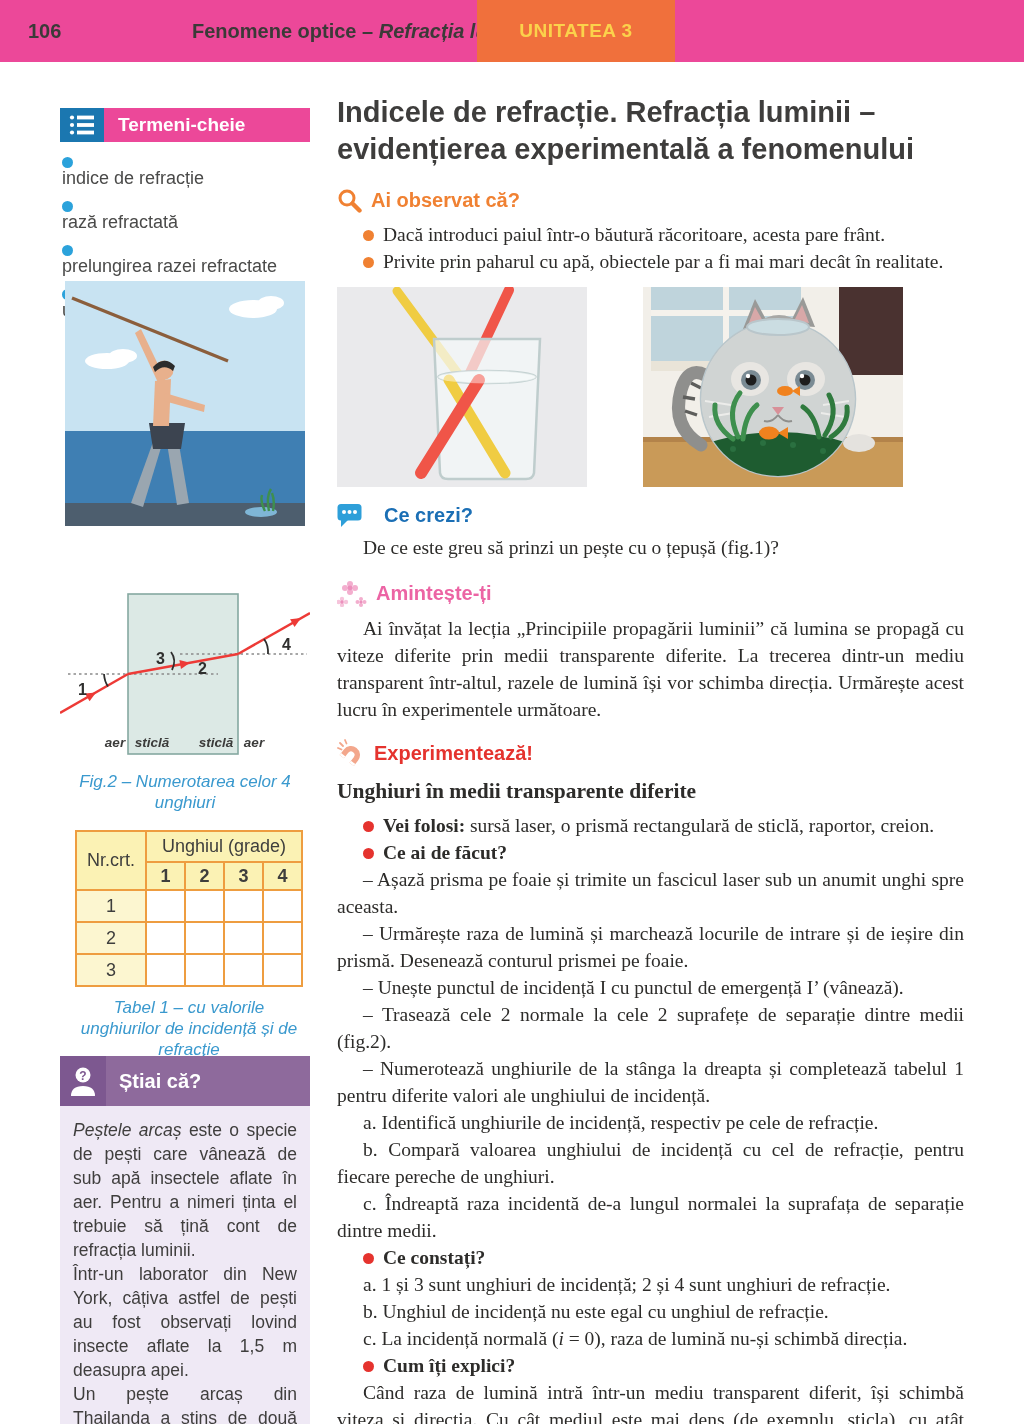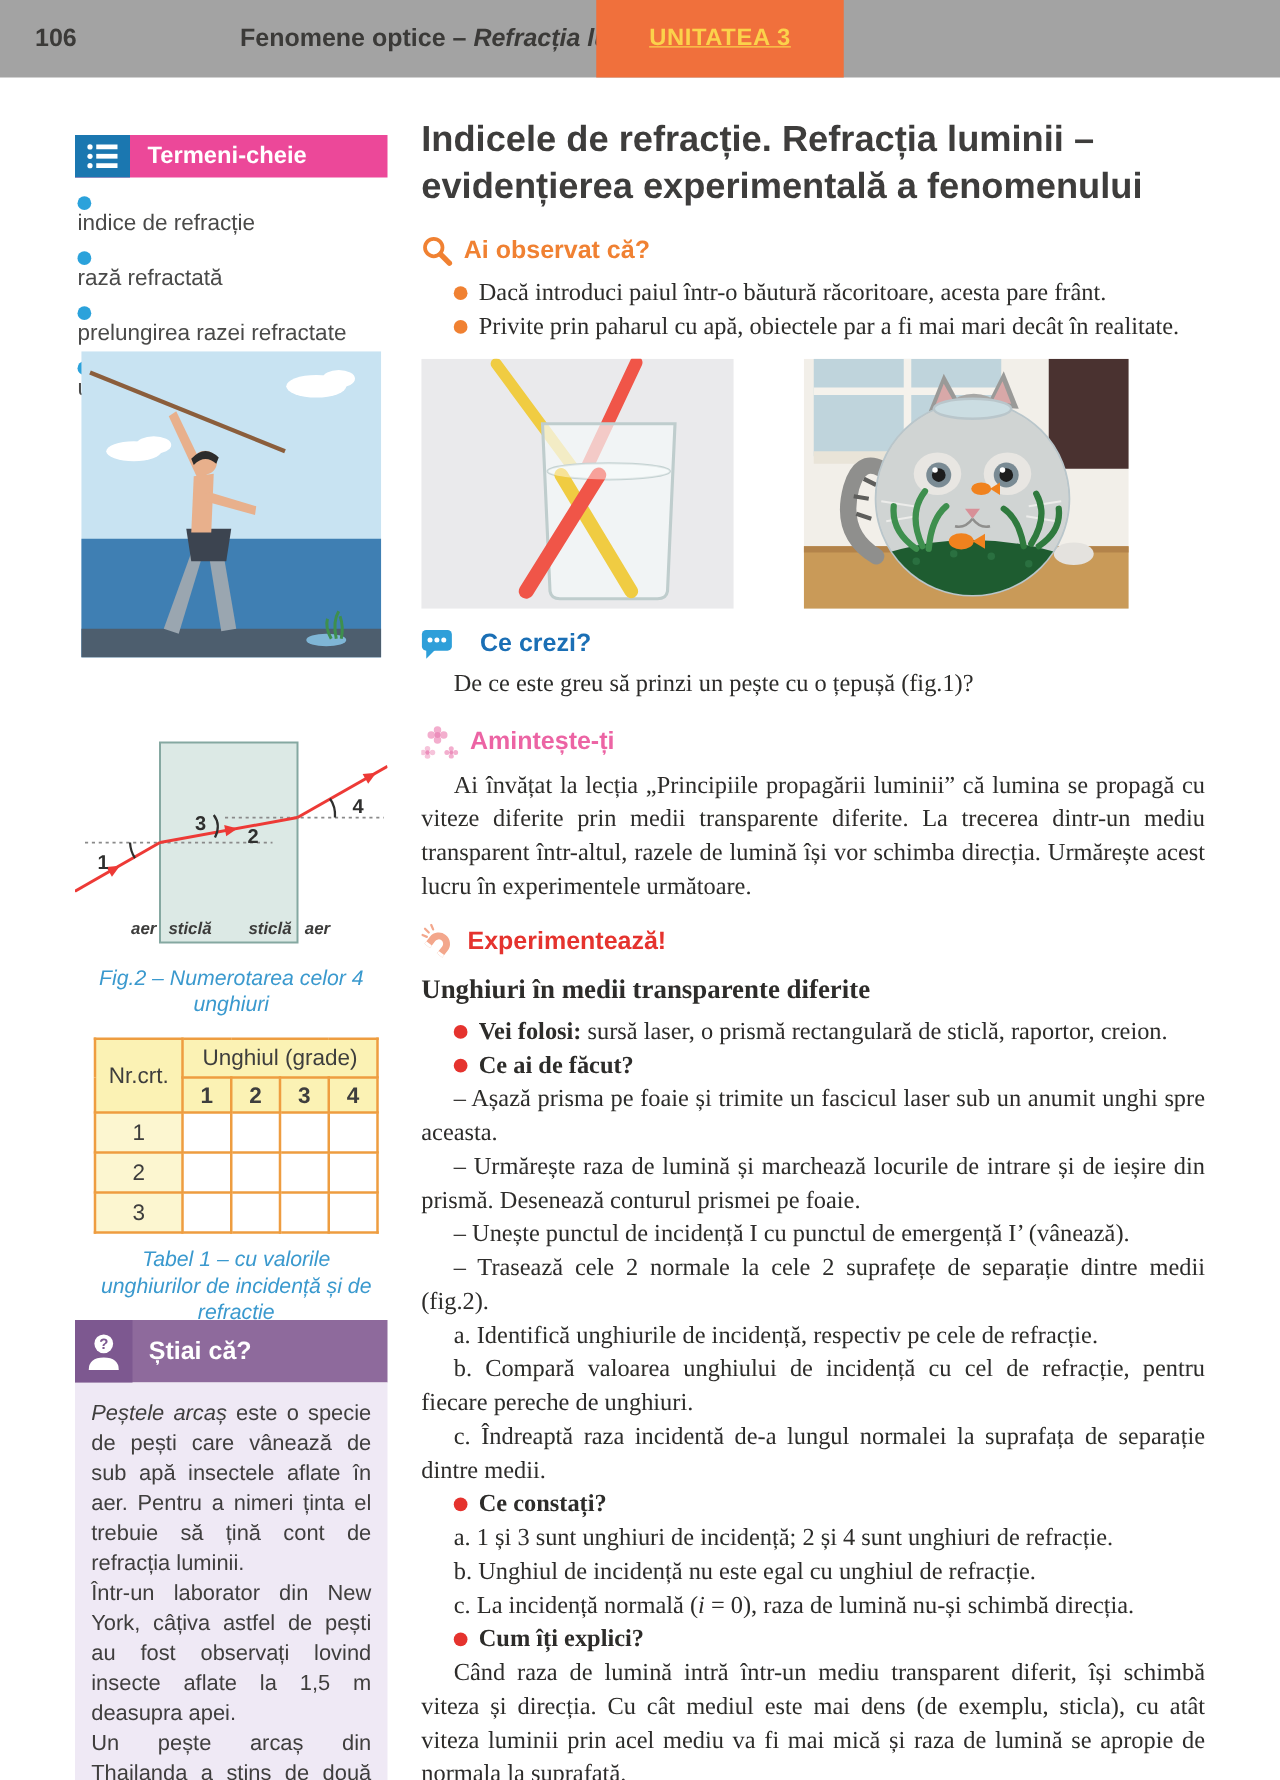--- a/index.html
+++ b/index.html
@@ -1,25 +1,25 @@
 <!DOCTYPE html>
 <html><head>
 <meta charset="utf-8">
 <style>
   html,body{margin:0;padding:0;background:#ffffff;}
   #page{position:relative;width:1024px;height:1424px;background:#ffffff;overflow:hidden;
         font-family:"Liberation Sans",sans-serif;color:#2d2c2a;}
 
   
-  #topbar{position:absolute;left:0;top:0;width:1024px;height:62px;background:#a3a3a3;}
+  #topbar{position:absolute;left:0;top:0;width:1024px;height:62px;background:#ec4899;}
   #page-num{position:absolute;left:28px;top:0;line-height:62px;font-weight:bold;font-size:20px;color:#3b3a38;}
   #chapter{position:absolute;left:192px;top:0;line-height:62px;font-weight:bold;font-size:20px;color:#3b3a38;white-space:pre;}
   #chapter i{font-style:italic;}
   #unit-tab{position:absolute;left:477px;top:0;width:198px;height:62px;background:#F0703C;
-            display:flex;align-items:center;justify-content:center;font-weight:bold;font-size:19px;color:#FBD24B;letter-spacing:.5px;text-decoration:underline;}
+            display:flex;align-items:center;justify-content:center;font-weight:bold;font-size:19px;color:#FBD24B;letter-spacing:.5px;}
 
   
   #sidebar{position:absolute;left:60px;top:100px;width:250px;height:1300px;}
   .kt-header{position:absolute;left:0;top:8px;width:250px;height:34px;background:#ec4899;display:flex;align-items:stretch;}
   .kt-icon{width:44px;background:#1B77B0;display:flex;align-items:center;justify-content:center;}
   .kt-title{flex:1;display:flex;align-items:center;padding-left:14px;color:#fff;font-weight:bold;font-size:19px;}
   .kt-list{position:absolute;left:2px;top:52px;width:248px;}
   .kt-item{display:flex;align-items:flex-start;margin-bottom:7px;font-size:18px;color:#4a4a49;line-height:21px;flex-direction:column;}
   .kt-dot{flex:0 0 11px;width:11px;height:11px;border-radius:50%;background:#2BA2DB;margin:5px 9px 0 0;}
 
@@ -389,20 +389,21 @@
 
     <h2 id="subhead">Unghiuri în medii transparente diferite</h2>
 
     <p class="serif-p mt8"><span class="dot dot-red"></span><span class="blabel">Vei folosi:</span><span> sursă laser, o prismă rectangulară de sticlă, raportor, creion.</span></p>
     <p class="serif-p"><span class="dot dot-red"></span><span class="blabel">Ce ai de făcut?</span></p>
 
     <p class="serif-p">– Așază prisma pe foaie și trimite un fascicul laser sub un anumit unghi spre aceasta.</p>
     <p class="serif-p">– Urmărește raza de lumină și marchează locurile de intrare și de ieșire din prismă. Desenează conturul prismei pe foaie.</p>
     <p class="serif-p">– Unește punctul de incidență I cu punctul de emergență I’ (vânează).</p>
     <p class="serif-p">– Trasează cele 2 normale la cele 2 suprafețe de separație dintre medii (fig.2).</p>
+    <p class="serif-p">– Numerotează unghiurile de la stânga la dreapta și completează tabelul 1 pentru diferite valori ale unghiului de incidență.</p>
     <p class="serif-p">a. Identifică unghiurile de incidență, respectiv pe cele de refracție.</p>
     <p class="serif-p">b. Compară valoarea unghiului de incidență cu cel de refracție, pentru fiecare pereche de unghiuri.</p>
     <p class="serif-p">c. Îndreaptă raza incidentă de-a lungul normalei la suprafața de separație dintre medii.</p>
 
     <p class="serif-p"><span class="dot dot-red"></span><span class="blabel">Ce constați?</span></p>
     <p class="serif-p">a. 1 și 3 sunt unghiuri de incidență; 2 și 4 sunt unghiuri de refracție.</p>
     <p class="serif-p">b. Unghiul de incidență nu este egal cu unghiul de refracție.</p>
     <p class="serif-p"><span>c. La incidență normală (</span><i>i</i><span> = 0), raza de lumină nu-și schimbă direcția.</span></p>
 
     <p class="serif-p"><span class="dot dot-red"></span><span class="blabel">Cum îți explici?</span></p>

